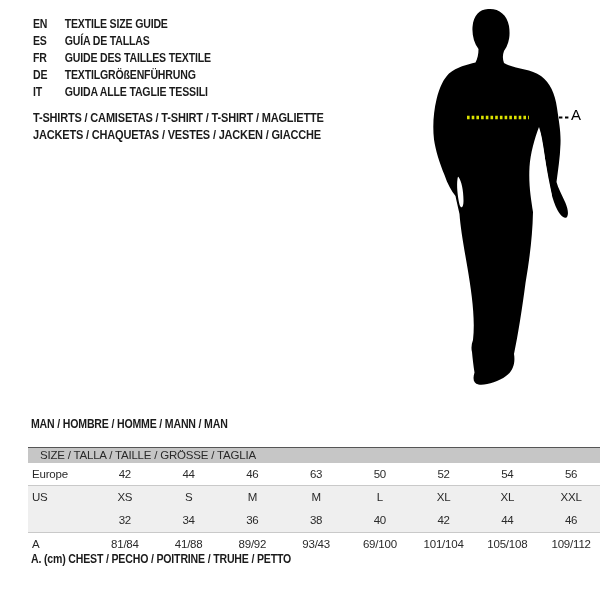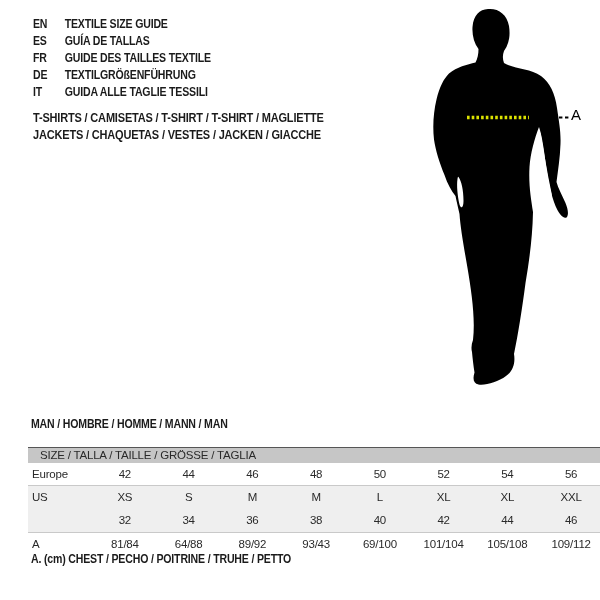--- a/index.html
+++ b/index.html
@@ -137,21 +137,21 @@
   <div class="section-title condensed">MAN / HOMBRE / HOMME / MANN / MAN</div>
 
   <div class="size-table">
     <div class="t-header">SIZE / TALLA / TAILLE / GRÖSSE / TAGLIA</div>
 
     <div class="t-row r-white row-europe">
       <div class="tl">Europe</div>
       <div class="tc">42</div>
       <div class="tc">44</div>
       <div class="tc">46</div>
-      <div class="tc">48</div>
+      <div class="tc">63</div>
       <div class="tc">50</div>
       <div class="tc">52</div>
       <div class="tc">54</div>
       <div class="tc">56</div>
     </div>
 
     <div class="t-row r-gray">
       <div class="tl">US</div>
       <div class="tc">XS</div>
       <div class="tc">S</div>
@@ -171,21 +171,21 @@
       <div class="tc">38</div>
       <div class="tc">40</div>
       <div class="tc">42</div>
       <div class="tc">44</div>
       <div class="tc">46</div>
     </div>
 
     <div class="t-row r-white row-a">
       <div class="tl">A</div>
       <div class="tc">81/84</div>
-      <div class="tc">64/88</div>
+      <div class="tc">41/88</div>
       <div class="tc">89/92</div>
       <div class="tc">93/43</div>
       <div class="tc">69/100</div>
       <div class="tc">101/104</div>
       <div class="tc">105/108</div>
       <div class="tc">109/112</div>
     </div>
   </div>
 
   <div class="footnote condensed">A. (cm) CHEST / PECHO / POITRINE / TRUHE / PETTO</div>

